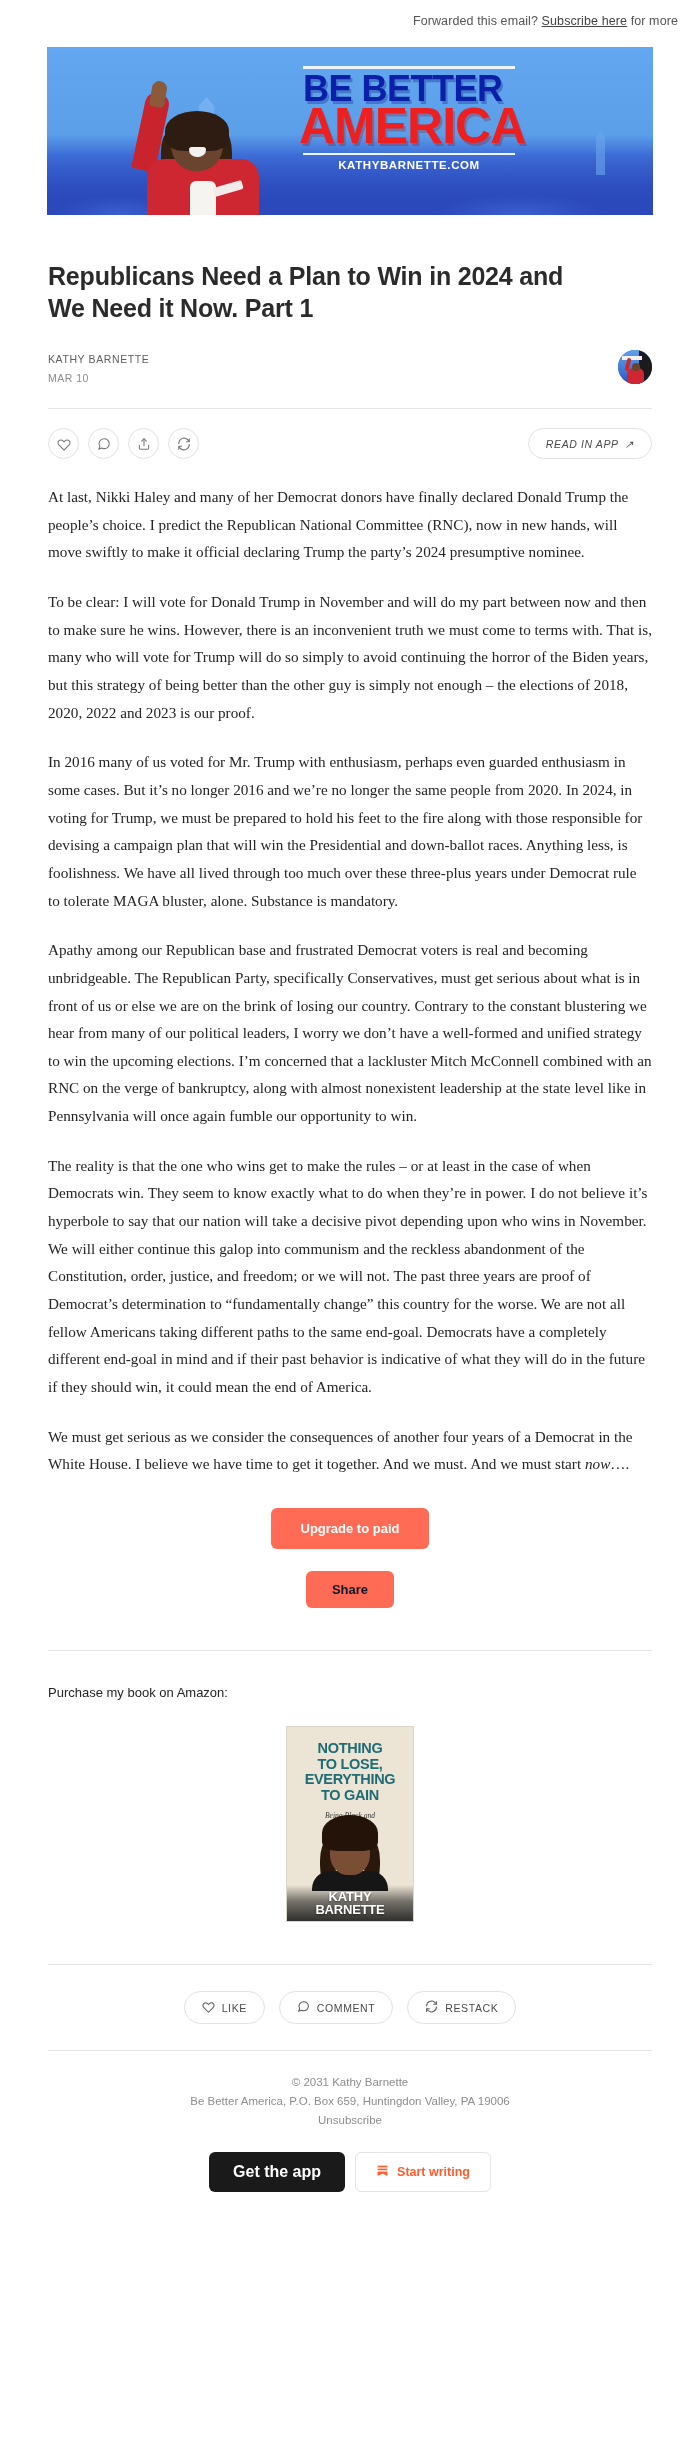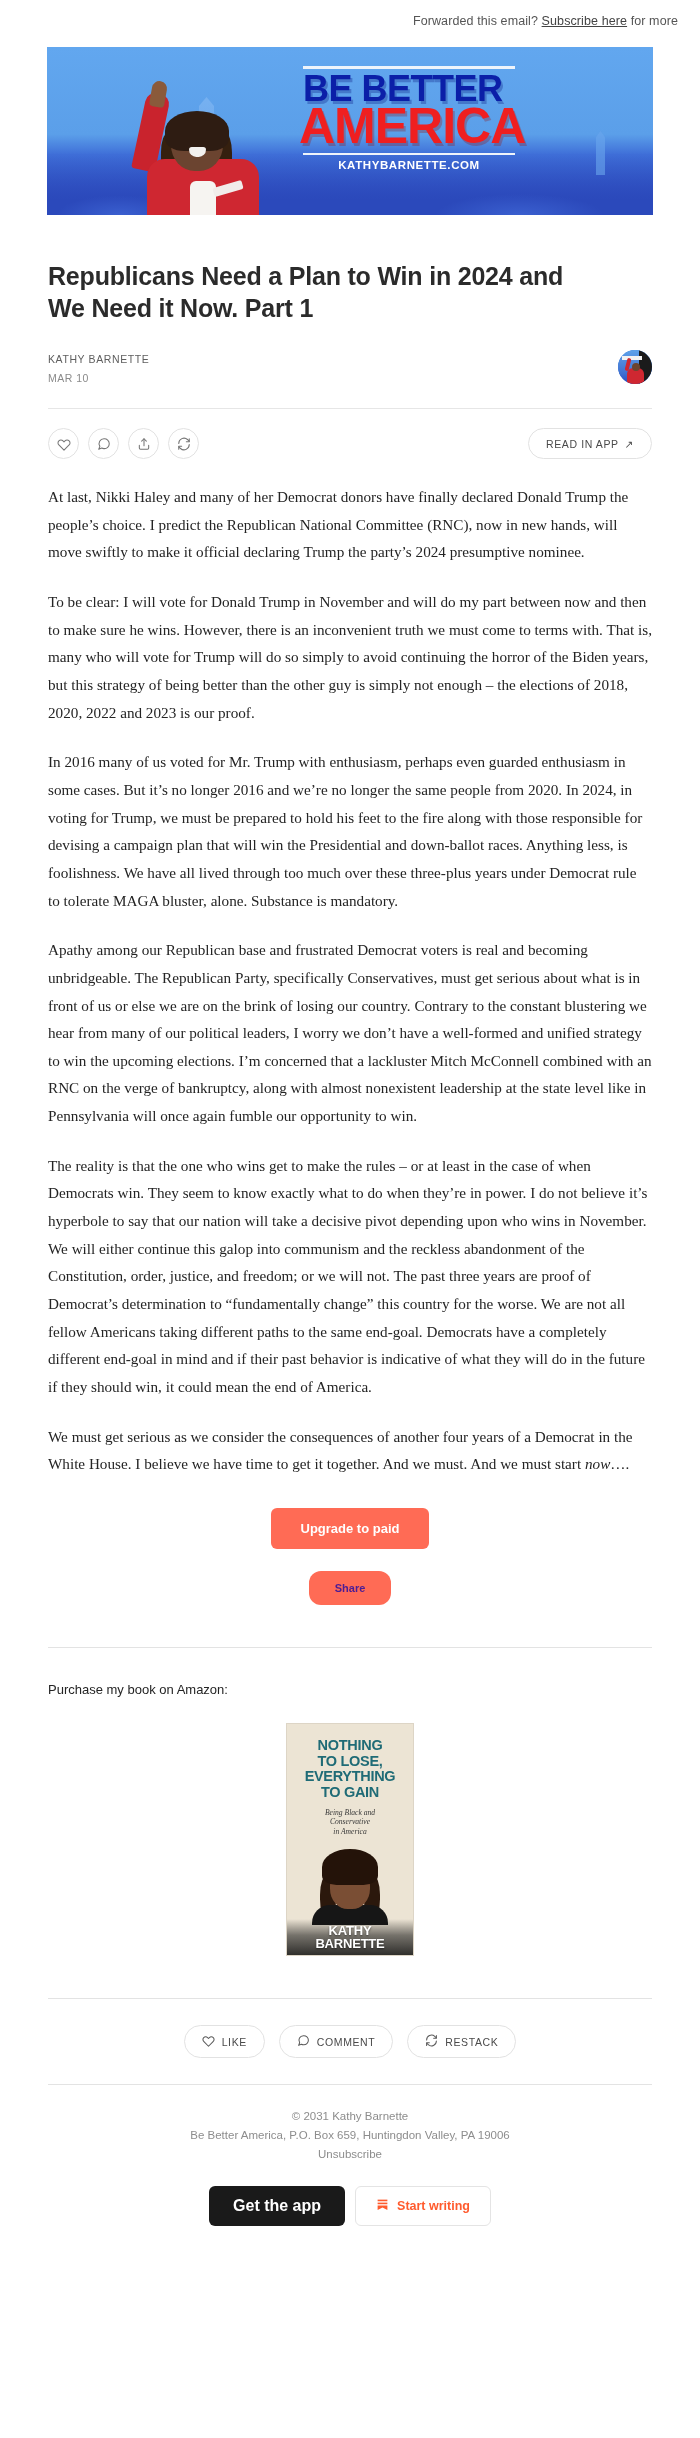--- a/index.html
+++ b/index.html
@@ -193,20 +193,21 @@
   .avatar .av-white { position:absolute; left:4px; top:6px; width:20px; height:4px; background:#f2f2f2; }
 
   hr.div {
     border: 0; border-top: 1px solid #e6e6e6; margin: 24px 0 0 0;
   }
 
   
   .actionbar {
     display: flex; align-items: flex-end; justify-content: space-between;
     padding: 19px 0 18px 0;
+    font-style: italic;
   }
   .act-left { display: flex; gap: 9px; }
   .circle-btn {
     width: 31px; height: 31px; border-radius: 50%;
     border: 1px solid #e2e2e2; background: #fff;
     display: flex; align-items: center; justify-content: center;
     cursor: pointer;
   }
   .circle-btn svg { display:block; }
   .read-in-app {
@@ -240,44 +241,44 @@
     border-radius: 6px;
     font-size: 13px;
     font-weight: 700;
     padding: 13px 30px;
     cursor: pointer;
     font-family: "Liberation Sans", sans-serif;
   }
   .btn-share {
     display: inline-block;
     background: #ff6b55;
-    color: #4c1d95;
+    color: #0f172a;
     border: none;
-    border-radius: 12px;
-    font-size: 11px;
+    border-radius: 6px;
+    font-size: 13px;
     font-weight: 700;
     padding: 11px 26px;
     margin-top: 22px;
     cursor: pointer;
     font-family: "Liberation Sans", sans-serif;
   }
 
   hr.div2 { border:0; border-top:1px solid #e3e3e3; margin: 42px 0 0 0; }
 
   .purchase-line {
     font-family: Liberation Sans, sans-serif;
     font-size: 13px;
     color: #242424;
     margin: 34px 0 0 0;
   }
 
   
   .book-wrap { text-align: center; margin-top: 26px; }
   .book {
-    width: 128px; height: 233px;
+    width: 128px; height: 196px;
     display: inline-block;
     position: relative;
     background: #ece4d4;
     border: 1px solid #ddd5c6;
     overflow: hidden;
     text-align: center;
   }
   .book .bk-title {
     margin-top: 14px;
     font-family: "Liberation Sans", sans-serif;

